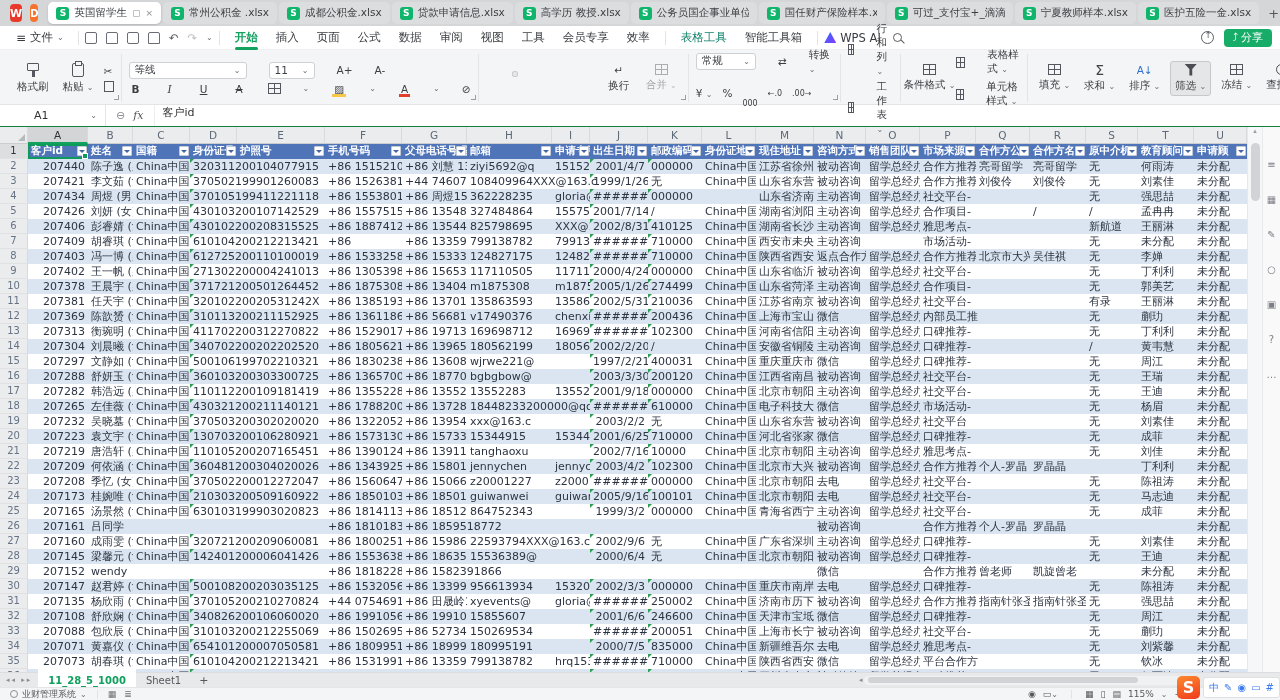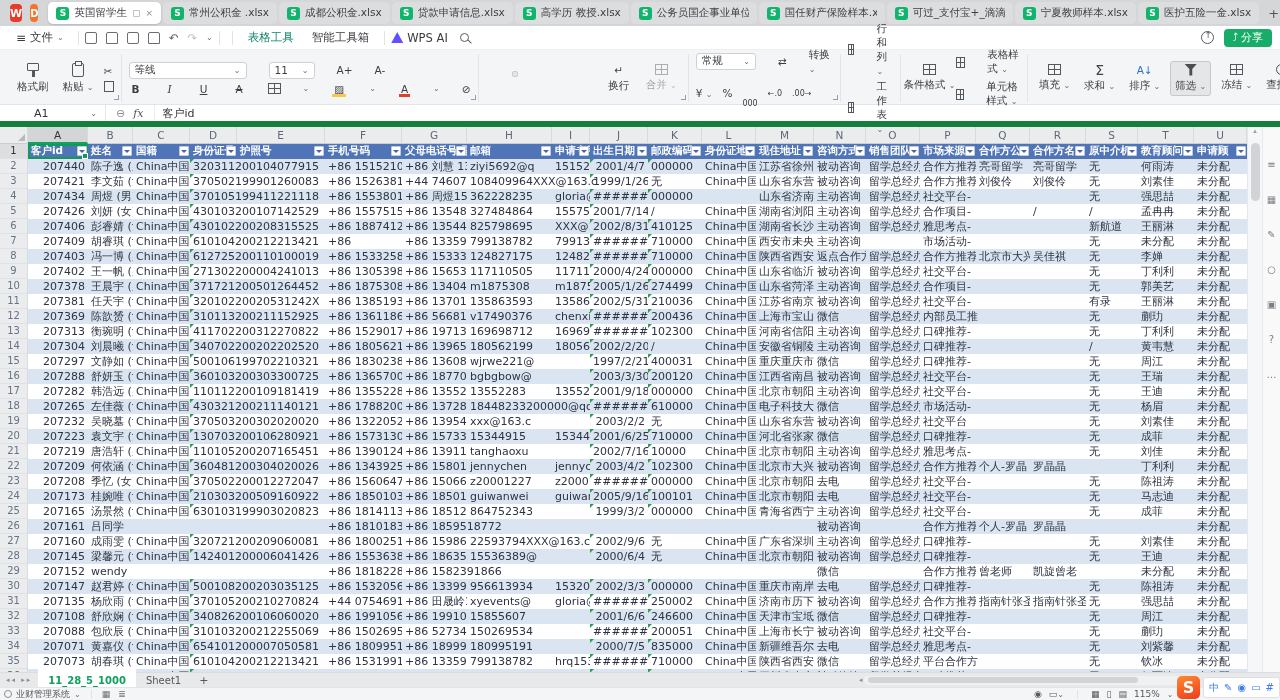--- a/index.html
+++ b/index.html
@@ -76,21 +76,21 @@
   .albox{padding:2px;border-radius:2px;}
   .albox.on{background:#e6e7e9;border:1px solid #c9cbce;}
   .gray{opacity:.45;}
   .i-funnel{width:13px;height:12px;background:#4a4d52;
     clip-path:polygon(0 0,100% 0,62% 45%,62% 100%,40% 100%,40% 45%);}
   .hl{background:#e4e6e8;border:1px solid #c6c8cb;border-radius:3px;}
   .i-srch2{width:11px;height:11px;border:1.6px solid #4a4d52;border-radius:50%;position:relative;}
   .i-srch2::after{content:"";position:absolute;width:6px;height:1.6px;background:#4a4d52;transform:rotate(45deg);right:-5px;bottom:-2px;}
   .sumic{font-size:14px;line-height:12px;color:#3f4247;}
   
-  .fbar{height:22px;background:#fff;border-bottom:6px solid #15803d;display:flex;align-items:flex-end;font-size:11px;color:#333;}
+  .fbar{height:22px;background:#fff;border-bottom:1px solid #15803d;display:flex;align-items:flex-start;font-size:11px;color:#333;}
   .namebox{width:106px;display:flex;align-items:center;justify-content:space-between;padding:0 8px 0 34px;
     border-right:1px solid #e4e5e7;height:100%;}
   .fxzone{display:flex;align-items:center;gap:8px;padding:0 10px;border-right:1px solid #eceded;height:100%;}
   .fx{font-style:italic;font-family:"DejaVu Serif",serif;color:#555;}
   .fval{padding-left:8px;}
   
   .gridwrap{height:545px;display:flex;background:#fff;}
   table{border-collapse:separate;border-spacing:0;table-layout:fixed;width:1247px;}
   th.cl{height:17px;background:#ebecee;border-right:1px solid #d9dadc;border-bottom:1px solid #cbccce;
     font-size:10.5px;color:#5d6977;font-weight:normal;}
@@ -123,21 +123,21 @@
   .sheetbar{height:15px;background:#e8e9eb;display:flex;align-items:center;font-size:10px;color:#55585d;border-top:1px solid #dcdde0;}
   .snav{font-size:7px;color:#8a8d92;letter-spacing:2px;padding:0 6px;}
   .stab{height:15px;display:flex;align-items:center;padding:12px 10px;}
   .stab.active{background:#fff;color:#11a15e;font-weight:bold;}
   .addsheet{padding:0 8px;font-size:11px;}
   .hscroll{margin-left:auto;display:flex;align-items:center;gap:2px;padding-right:80px;}
   .htrack{width:330px;height:9px;background:#f0f1f3;border-radius:5px;position:relative;}
   .hthumb{position:absolute;left:4px;top:1.5px;width:270px;height:6px;border-radius:3px;background:#d2d3d6;}
   
   .statusbar{height:13px;background:#f4f5f6;border-top:1px solid #e4e5e7;display:flex;align-items:center;
-    font-size:9px;color:#55585d;padding:0 4px;position:relative;}
+    font-size:9px;color:#55585d;padding:0 10px;position:relative;}
   .scircle{width:8px;height:8px;border-radius:50%;border:1.2px solid #8a8d92;margin-right:4px;}
   .sic2{margin:0 4px;font-size:9px;color:#6d7076;}
   .sright{margin-left:auto;display:flex;align-items:center;gap:7px;padding-right:88px;}
   .sogou{position:absolute;right:0;bottom:1px;display:flex;align-items:center;gap:3px;z-index:20;}
   .sgS{width:23px;height:23px;border-radius:5px;background:linear-gradient(160deg,#ff8a2e,#ef3a1d);
     color:#fff;font-weight:bold;font-size:16px;display:flex;align-items:center;justify-content:center;}
   .sgpanel{height:21px;background:#fff;border:1px solid #dfe0e2;border-radius:3px;display:flex;
     align-items:center;gap:5px;padding:0 5px;color:#3a7bf0;font-size:10px;}
 </style>
 </head>
@@ -204,20 +204,32 @@
   <div class="qrow">
     <span class="qi"></span>
     <span class="qi b2"></span>
     <span class="qi"></span>
     <span class="qi b2"></span>
     <span>↶</span>
     <span style="opacity:.4">↷</span>
     <span class="carat">⌄</span>
   </div>
   <div class="vsep"></div>
+  <div id="menuitems" style="display:flex;align-items:center;">
+      <span class="mi active">开始</span>
+      <span class="mi">插入</span>
+      <span class="mi">页面</span>
+      <span class="mi">公式</span>
+      <span class="mi">数据</span>
+      <span class="mi">审阅</span>
+      <span class="mi">视图</span>
+      <span class="mi">工具</span>
+      <span class="mi">会员专享</span>
+      <span class="mi">效率</span>
+    </div>
   <div class="vsep"></div>
   <div id="ctxitems" style="display:flex;align-items:center;">
       <span class="mi ctx1">表格工具</span>
       <span class="mi">智能工具箱</span>
     </div>
   <div class="vsep"></div>
   <span class="ailogo"></span>
   <span>WPS AI</span>
   <span style="margin-left:12px;" class="i-search"></span>
   <div class="mright">

